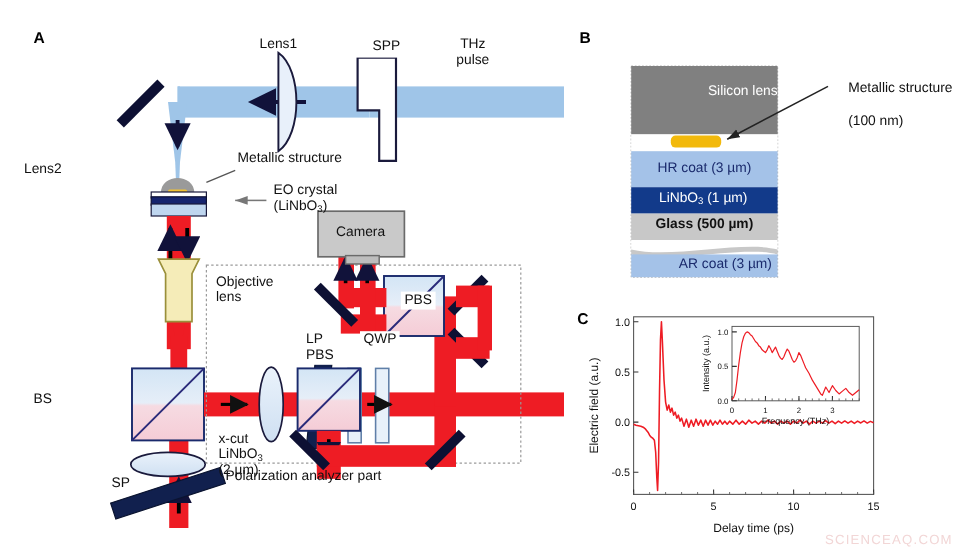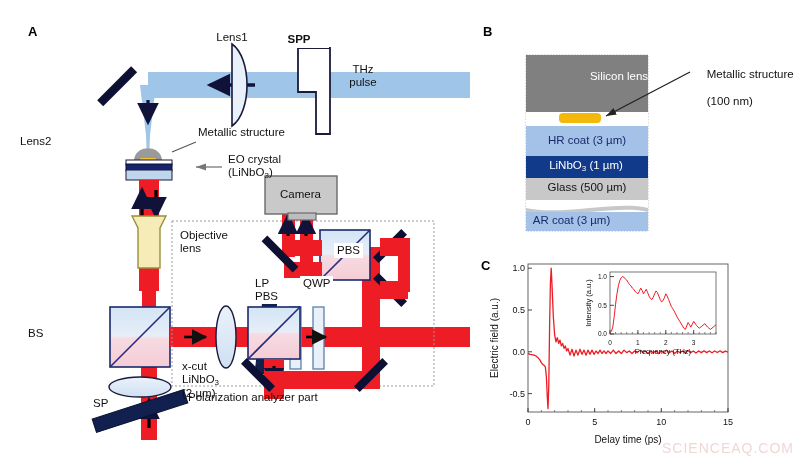--- a/index.html
+++ b/index.html
@@ -12,21 +12,21 @@
   svg{display:block;}
   .panel-letter{
     position:absolute;font-weight:bold;font-size:13px;color:#000;letter-spacing:.2px;
   }
   .lbl{
     position:absolute;font-size:11.5px;color:#111;line-height:1.15;white-space:pre;
   }
   .lbl.center{text-align:center;}
   .lbl.boxed{background:#fff;}
   .wm{
-    position:absolute;right:6px;bottom:6px;font-size:14px;letter-spacing:1px;
+    position:absolute;right:6px;bottom:6px;font-size:11px;letter-spacing:1px;
     color:#f2d6d6;font-family:"Liberation Sans",sans-serif;
   }
   .sub{font-size:8px;vertical-align:-2px;}
 </style>
 </head>
 <body>
 
 <div class="fig">
 
   <div class="panel-letter" style="left:28px;top:24px;">A</div>
@@ -195,22 +195,22 @@
     <g>
       <rect x="265" y="176" width="72" height="38" fill="#c9c9c9" stroke="#6a6a6a" stroke-width="1.4"></rect>
       <rect x="288" y="213" width="28" height="7" fill="#bdbdbd" stroke="#6a6a6a" stroke-width="1.2"></rect>
     </g>
 
     <line x1="172" y1="152" x2="196" y2="142" stroke="#555" stroke-width="1.1"></line>
     <line x1="222" y1="167" x2="196" y2="167" stroke="#777" stroke-width="1.3" marker-end="url(#arrThin)" transform="translate(0,0) scale(1,1)"></line>
   </svg>
 
   <div class="lbl center" style="left:202px;top:31px;width:60px;">Lens1</div>
-  <div class="lbl center boxed" style="left:269px;top:31px;width:52px;padding:2px 4px;border:0;font-weight:bold;">SPP</div>
-  <div class="lbl center" style="left:335px;top:31px;width:56px;margin-top:32px;">THz<br>pulse</div>
+  <div class="lbl center boxed" style="left:292px;top:31px;width:52px;padding:2px 4px;border:0;">SPP</div>
+  <div class="lbl center" style="left:366px;top:31px;width:56px;">THz<br>pulse</div>
 
   <div class="lbl" style="left:20px;top:135px;">Lens2</div>
   <div class="lbl" style="left:198px;top:126px;">Metallic structure</div>
   <div class="lbl" style="left:228px;top:153px;">EO crystal<br>(LiNbO<span class="sub">3</span>)</div>
 
   <div class="lbl" style="left:180px;top:229px;">Objective<br>lens</div>
   <div class="lbl" style="left:280px;top:188px;">Camera</div>
 
   <div class="lbl" style="left:28px;top:327px;">BS</div>
   <div class="lbl boxed" style="left:252px;top:276px;padding:1px 3px;">LP</div>
@@ -250,22 +250,22 @@
     <path d="M66,208 C100,216 160,200 188,208 L188,212 C160,204 100,220 66,212 Z" fill="#c8c8c8"></path>
 
     <rect x="66" y="212" width="122" height="19" fill="#a4c2e8"></rect>
 
     <line x1="230" y1="72" x2="146" y2="116" stroke="#222" stroke-width="1.3" marker-end="url(#arrB)"></line>
   </svg>
 
   <div class="lbl center" style="left:526px;top:70px;width:122px;color:#ffffff;font-size:11.5px;margin-left:32px;">Silicon lens</div>
   <div class="lbl center" style="left:526px;top:134px;width:122px;color:#1a2a6c;">HR coat (3 µm)</div>
   <div class="lbl center" style="left:526px;top:159px;width:120px;color:#ffffff;">LiNbO<span class="sub">3</span> (1 µm)</div>
-  <div class="lbl center" style="left:526px;top:181px;width:122px;color:#111;">Glass (500 µm)</div>
-  <div class="lbl center" style="left:500px;top:214px;width:143px;color:#1a2a6c;">AR coat (3 µm)</div>
+  <div class="lbl center" style="left:526px;top:181px;width:122px;color:#111;font-weight:bold;">Glass (500 µm)</div>
+  <div class="lbl center" style="left:533px;top:214px;width:143px;color:#1a2a6c;">AR coat (3 µm)</div>
 
   <div class="lbl" style="left:694px;top:55px;">
     <span>Metallic structure</span><br>
     <span>(100 nm)</span>
   </div>
 
   <div class="panel-letter" style="left:481px;top:258px;">C</div>
 
   <svg id="chartC" width="330" height="210" style="position:absolute;left:470px;top:252px;">
       <g>

